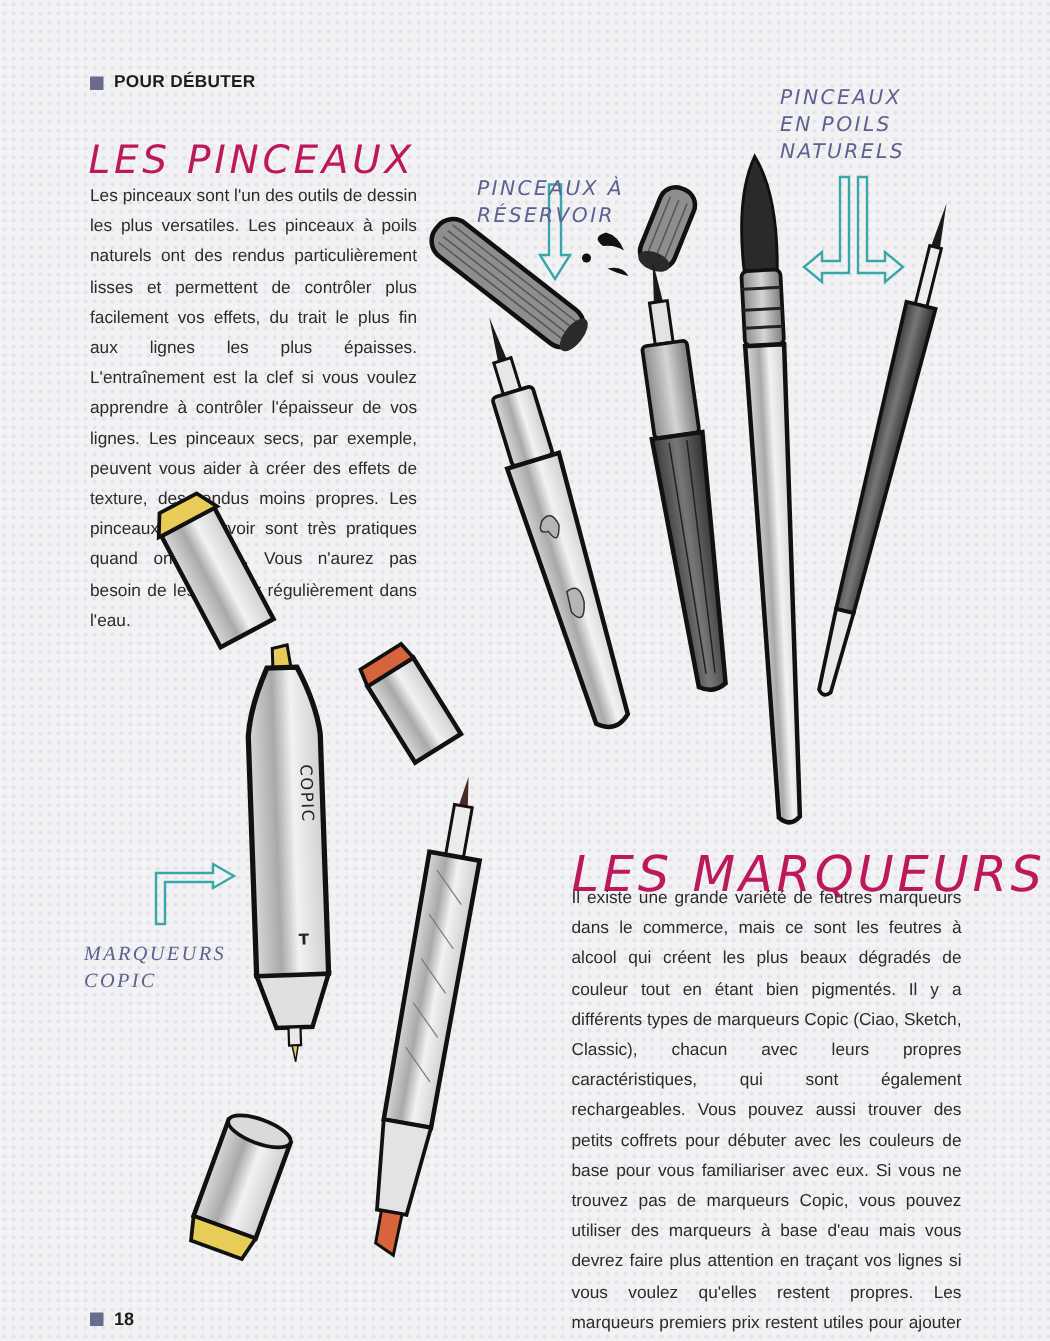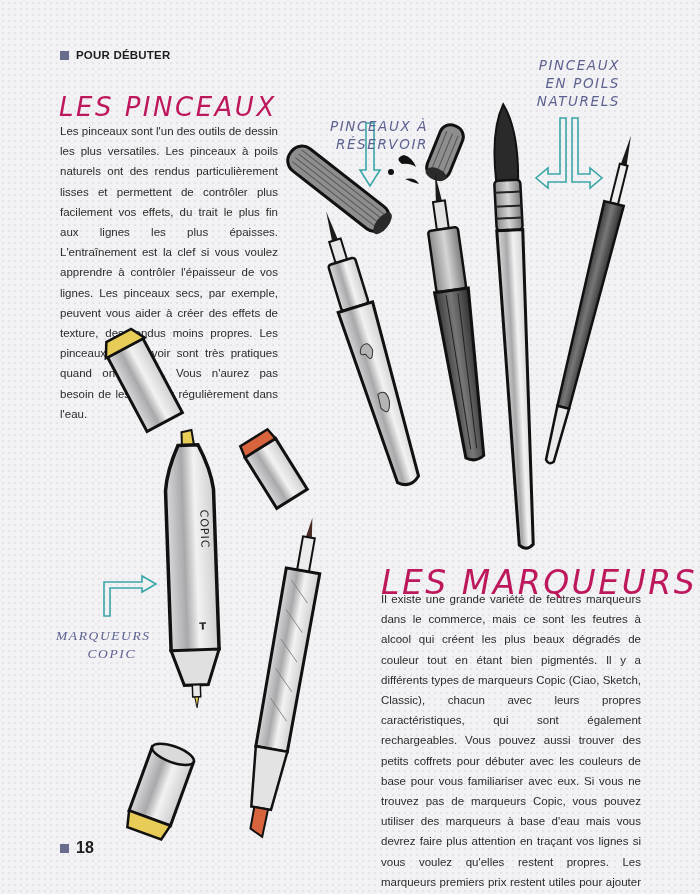--- a/index.html
+++ b/index.html
@@ -42,33 +42,33 @@
   }
   .text-pinceaux { left: 60px; top: 121px; width: 218px; }
   .text-marqueurs { left: 381px; top: 589px; width: 260px; }
 
   .label {
     font-family: "DejaVu Sans", sans-serif;
     font-style: italic;
     color: #5d6190;
     font-size: 13.5px;
     letter-spacing: 1.6px;
-    text-align: right;
+    text-align: left;
     line-height: 18px;
     text-transform: uppercase;
   }
   .label-reservoir { left: 318px; top: 82px; width: 110px; margin-top: 35px; }
   .label-naturels { left: 520px; top: 56px; width: 100px; }
   .label-copic { left: 56px; top: 627px; width: 80px; font-family: Liberation Serif, serif; }
 
   .page-number {
-    left: 60px; top: 839px;
+    left: 60px; top: 872px;
     display: flex; align-items: center; gap: 7px;
     font-family: "Liberation Sans", sans-serif;
-    font-weight: bold; font-size: 16px; color: #1d1d1d;
+    font-weight: bold; font-size: 12px; color: #1d1d1d;
   }
 
   svg.illus { position: absolute; left: 0; top: 0; width: 700px; height: 894px; pointer-events: none; }
 </style>
 </head>
 <body>
 
 <div class="abs section-tag">
   <span class="square"></span>
   <span>POUR DÉBUTER</span>

